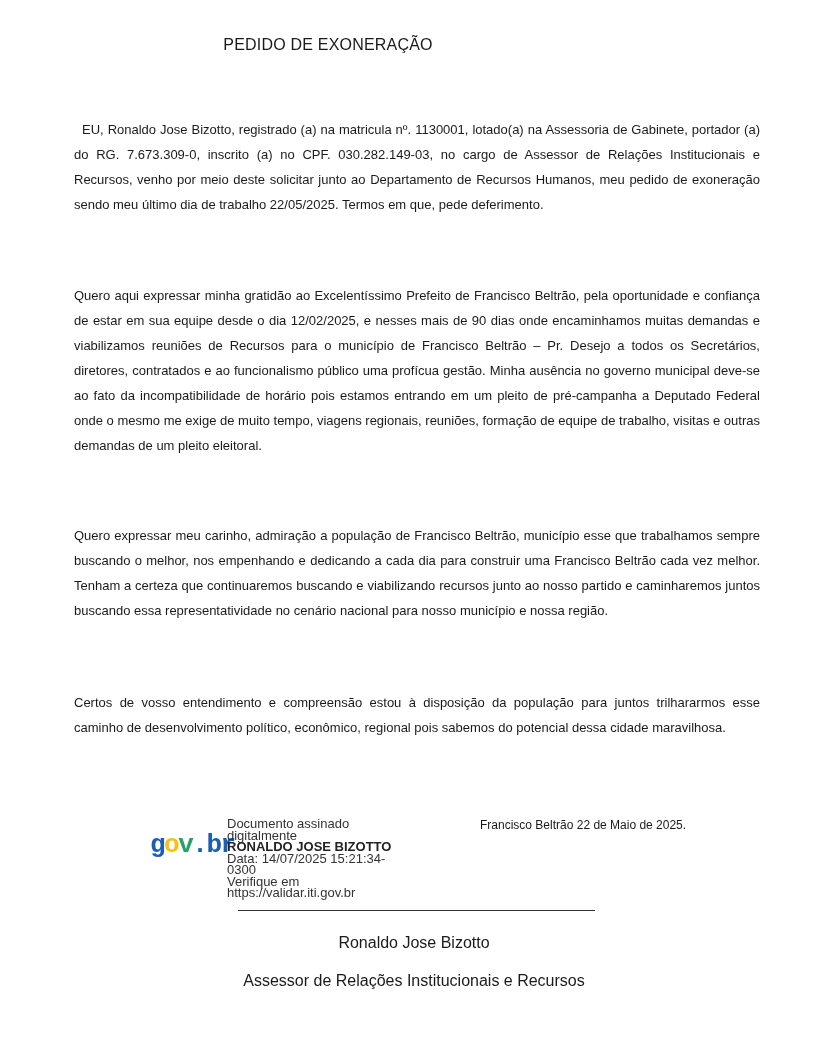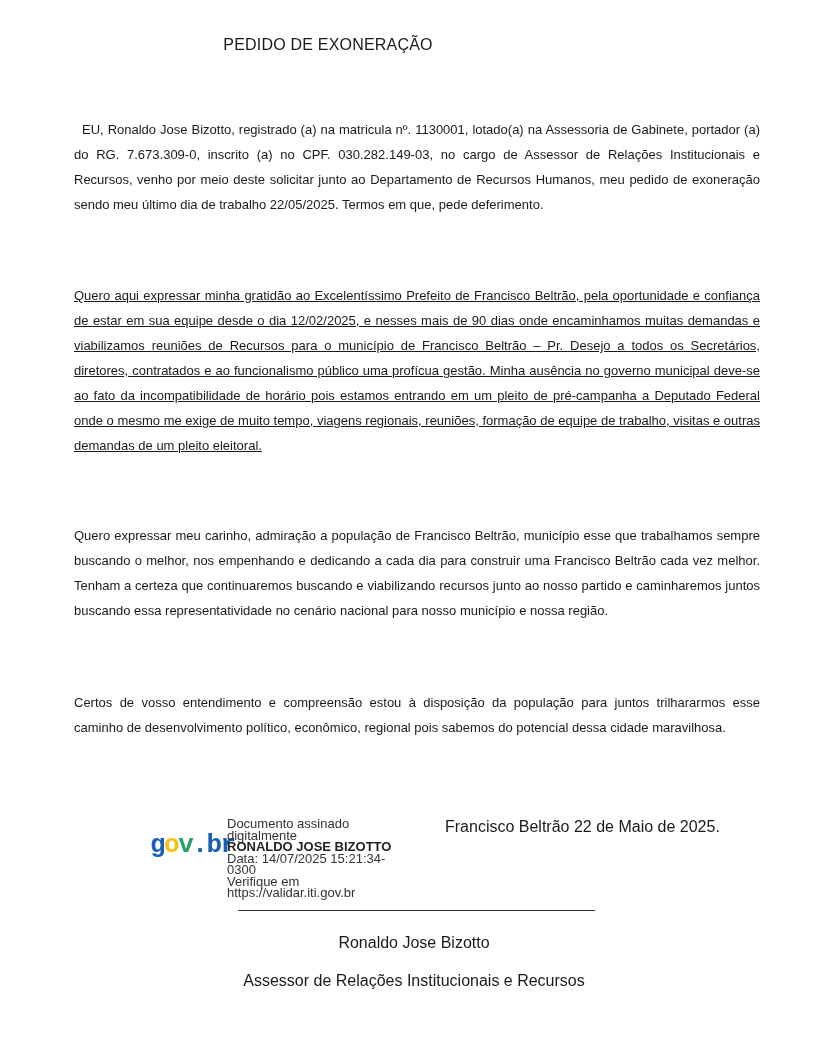--- a/index.html
+++ b/index.html
@@ -3,24 +3,24 @@
   <meta charset="utf-8">
   <style>
     html, body { margin: 0; padding: 0; background: #ffffff; }
     body { width: 828px; height: 1046px; position: relative; overflow: hidden;
            font-family: "Liberation Sans", sans-serif; color: #1a1a1a; }
     .title { position: absolute; top: 36px; left: 0; width: 656px; text-align: center;
              font-size: 16px; letter-spacing: 0.2px; }
     .para { position: absolute; left: 74px; width: 686px; font-size: 13px;
             line-height: 25px; text-align: justify; margin: 0; }
     .p1 { top: 117px; text-indent: 8px; }
-    .p2 { top: 283px; text-decoration: underline; }
+    .p2 { top: 283px; }
     .p3 { top: 523px; }
     .p4 { top: 690px; }
-    .date { position: absolute; top: 818px; left: 445px; font-size: 16px; }
+    .date { position: absolute; top: 818px; left: 480px; font-size: 12px; }
     .sig-stamp { position: absolute; top: 818px; left: 150px; width: 260px; height: 60px; }
     .gov-logo { position: absolute; left: 0; top: 12px; font-family: Liberation Mono, monospace;
                 font-weight: bold; font-size: 26px; letter-spacing: -1.5px; line-height: 30px; }
     .gov-logo .g { color: #1a5fb4; }
     .gov-logo .o { color: #f5c211; }
     .gov-logo .v { color: #26a269; }
     .gov-logo .dot { color: #1a5fb4; }
     .gov-logo .b { color: #1a5fb4; }
     .gov-logo .r { color: #1a5fb4; }
     .stamp-text { position: absolute; left: 77px; top: 0; font-size: 13px; line-height: 11.5px; color: #333; }

